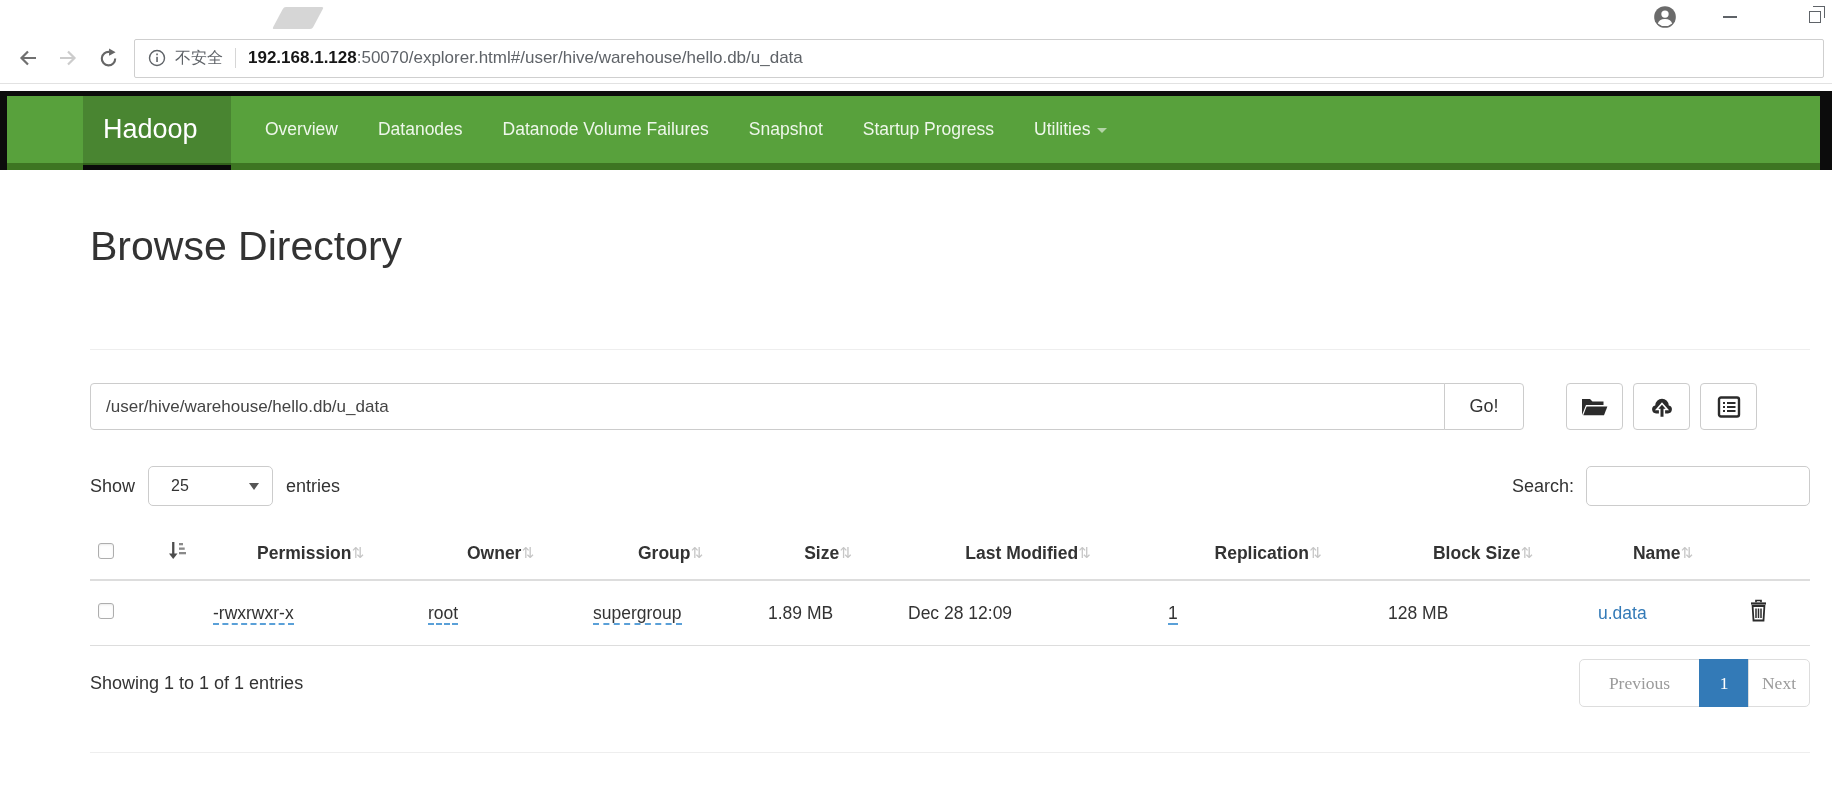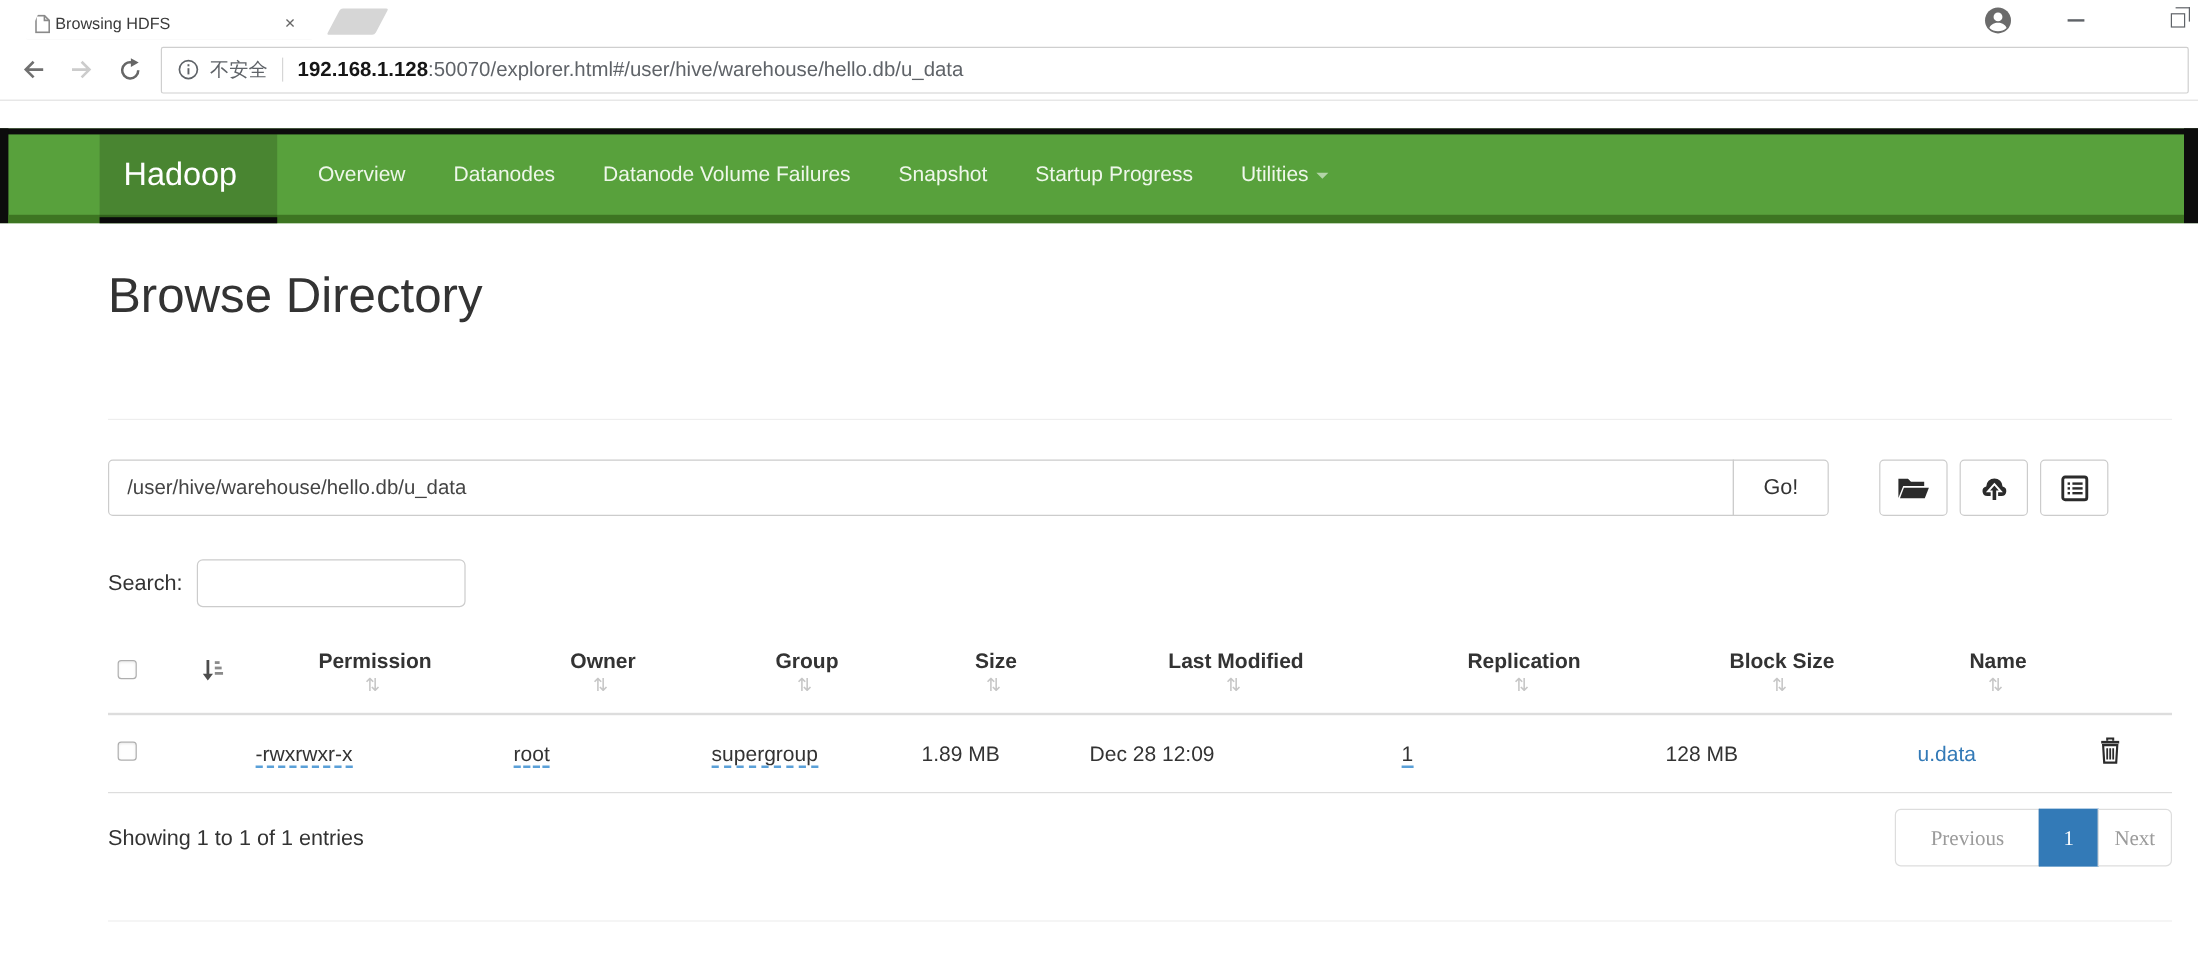--- a/index.html
+++ b/index.html
@@ -29,21 +29,21 @@
   .nav-ic { width:34px; height:34px; display:flex; align-items:center; justify-content:center; margin:0 3px; }
   .omnibox { flex:1; height:39px; margin-left:6px; border:1px solid #cfcfcf; border-radius:2px;
              background:#fff; display:flex; align-items:center; padding:0 12px; overflow:hidden;text-align:right; }
   .sec-label { font-size:16px; color:#5f6368; margin-left:8px; white-space:nowrap; }
   .omni-sep { width:1px; height:20px; background:#d6d6d6; margin:0 12px; }
   .url { font-size:17px; color:#5f6368; white-space:nowrap; }
   .url b { color:#161616; font-weight:700; }
 
   
   .navwrap { position:relative; margin-top:7px; height:84px; }
-  .navbar { position:absolute; left:0; right:0; top:16px; height:79px; background:#58a13c;
+  .navbar { position:absolute; left:0; right:0; top:0; height:79px; background:#58a13c;
             border-top:5px solid #0c0c0c; border-left:7px solid #0c0c0c; border-right:12px solid #0c0c0c; }
   .nav-darkstrip { position:absolute; left:0; right:0; bottom:0; height:7px; background:#3d7522; }
   .brand-tab { position:absolute; left:76px; top:0; width:148px; height:74px;
                background:rgba(0,0,0,0.17); border-bottom:5px solid #0a0a0a; }
   .brand { position:absolute; left:96px; top:0; height:67px; line-height:67px;
            font-size:27px; color:#ffffff; z-index:2; }
   .navlinks { position:absolute; left:238px; top:0; height:67px; display:flex; align-items:center; z-index:2; }
   .navlink { font-size:17.5px; color:#eef7ea; padding:0 20px; white-space:nowrap; cursor:pointer; }
   .caret { display:inline-block; margin-left:6px; vertical-align:middle;
            border-left:5px solid transparent; border-right:5px solid transparent;
@@ -76,21 +76,21 @@
                   border-top:7px solid #555; }
   .search-group { display:flex; align-items:center; font-size:18px; color:#333; }
   .search-input { width:224px; height:40px; border:1px solid #ccc; border-radius:5px; margin-left:12px;
                   padding:0 10px; font-size:16px; outline:none;
                   font-family:"Liberation Sans", sans-serif; }
 
   table.files { margin-top:23px; width:1720px; border-collapse:collapse; table-layout:fixed; }
   table.files th { font-size:17.5px; font-weight:700; color:#333; text-align:left;
                    padding:12px 8px 14px 8px; border-bottom:2px solid #ddd; cursor:pointer; }
   table.files td { font-size:17.5px; color:#333; padding:18px 8px; border-bottom:1px solid #ddd; }
-  .th-inner { display:flex; align-items:center; justify-content:center;flex-direction:column; }
+  .th-inner { display:flex; align-items:center; justify-content:center; }
   .sort-glyph { font-family:"DejaVu Sans", sans-serif; font-size:15px; color:#c6c6c6;
                 padding-right:4px; font-weight:400; }
   .cb { display:inline-block; width:16px; height:16px; background:#fefefe; border:1px solid #aeaeae;
         border-radius:3px; box-shadow:inset 0 1px 2px rgba(0,0,0,0.08); cursor:pointer; }
   .dashed { border-bottom:2px dashed #5aa0d8; cursor:pointer; }
   .file-link { color:#337ab7; text-decoration:none; cursor:pointer; }
 
   .foot-row { margin-top:13px; display:flex; align-items:center; justify-content:space-between; }
   .summary { font-size:18px; color:#333; }
   .pagination { display:flex;font-family:Liberation Serif, serif; }
@@ -102,28 +102,20 @@
   .pg-next { width:62px; border-radius:0 5px 5px 0; }
 
   .footer-text { margin-top:25px; font-size:18px; color:#333; }
 </style>
 </head>
 <body>
 
 <div class="screen">
 
   <div class="tabstrip">
-    <div class="tab">
-      <svg style="position:absolute;left:6px;top:7px" width="15" height="16" viewBox="0 0 15 16">
-        <path d="M2 1 h7 l4 4 v10 H2 z" fill="#fff" stroke="#8a8a8a" stroke-width="1.3"></path>
-        <path d="M9 1 v4 h4" fill="none" stroke="#8a8a8a" stroke-width="1.3"></path>
-      </svg>
-      <span class="tab-title">Browsing HDFS</span>
-      <span class="tab-close">×</span>
-    </div>
     <div class="newtab-btn"></div>
     <div class="win-ctl profile-ic">
       <svg width="26" height="26" viewBox="0 0 24 24">
         <circle cx="12" cy="12" r="10" fill="#6b6b6b"></circle>
         <circle cx="12" cy="9.3" r="3.4" fill="#fff"></circle>
         <path d="M12 13.8 c-3.8 0 -6 2 -6.6 4.1 a10 10 0 0 0 13.2 0 c-.6 -2.1 -2.8 -4.1 -6.6 -4.1 z" fill="#fff"></path>
       </svg>
     </div>
     <div class="win-ctl min-btn">
         <div class="min-bar"></div>
@@ -206,20 +198,28 @@
             <rect x="6" y="11" width="2" height="2" fill="#2b2b2b"></rect>
               <rect x="10" y="11" width="8.5" height="2" fill="#2b2b2b"></rect>
             <rect x="6" y="15" width="2" height="2" fill="#2b2b2b"></rect>
               <rect x="10" y="15" width="8.5" height="2" fill="#2b2b2b"></rect>
           </svg>
         </div>
       </div>
     </div>
 
     <div class="controls-row">
+      <div class="show-group">
+        <span>Show</span>
+        <div class="select-box">
+          <span>25</span>
+          <span class="select-caret"></span>
+        </div>
+        <span>entries</span>
+      </div>
       <div class="search-group">
         <span>Search:</span>
         <input class="search-input" value="" style="">
       </div>
     </div>
 
     <table class="files">
       <colgroup>
         <col style="width:70px">
           <col style="width:45px">

